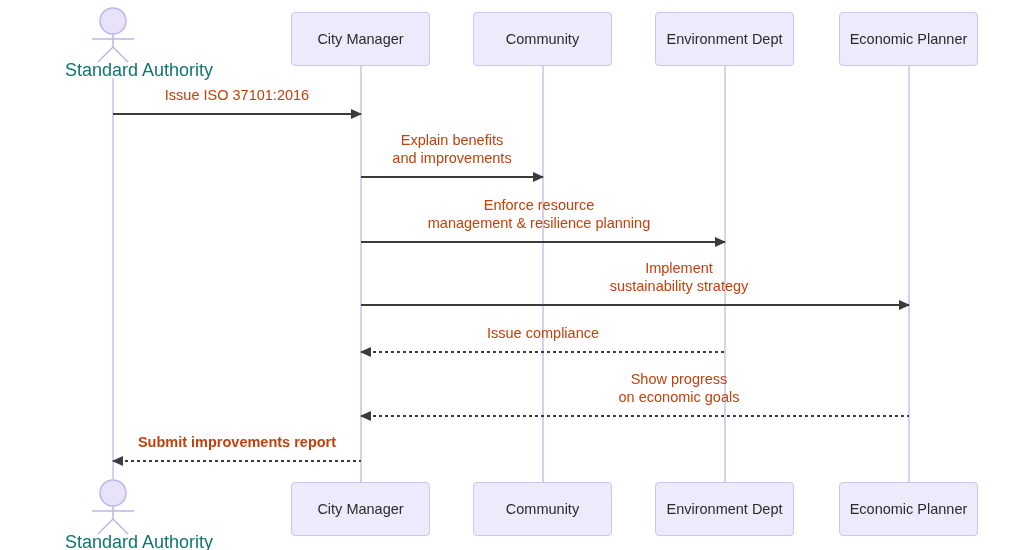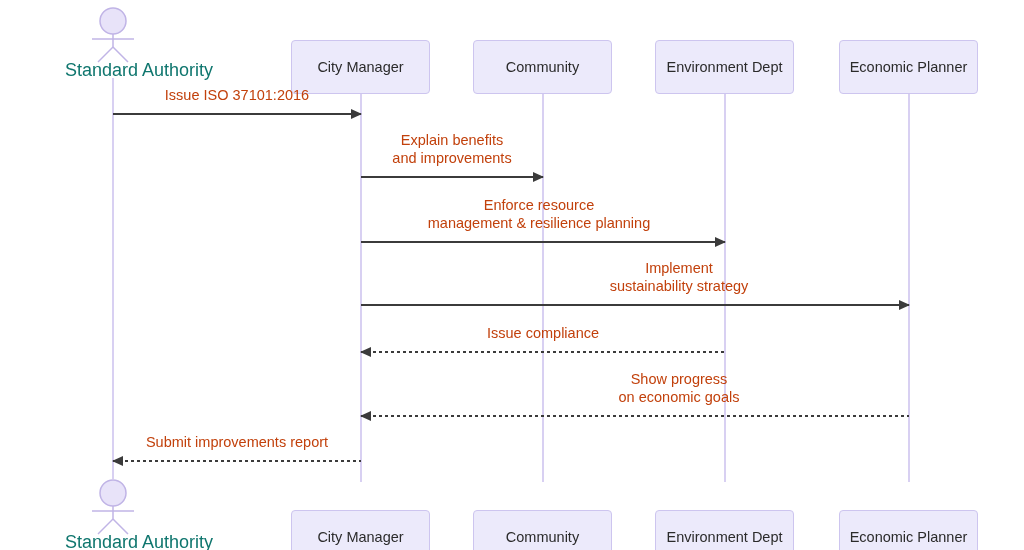--- a/index.html
+++ b/index.html
@@ -26,21 +26,20 @@
     height: 54px;
     background: #eceafb;
     border: 1px solid #cdc5ef;
     border-radius: 4px;
     display: flex;
     align-items: center;
     justify-content: center;
     font-size: 14.5px;
     color: #2b2b2b;
     box-sizing: border-box;
-    margin-top: 28px;
   }
   .actor-svg {
     position: absolute;
   }
   .actor-label {
     position: absolute;
     text-align: right;
     font-size: 18px;
     line-height: 16px;
     color: #0f766e;
@@ -132,21 +131,21 @@
   <div class="msg-line dashed" style="left:361px; top:351px; width:364px;">
     <span class="head left"></span>
   </div>
 
   <div class="msg-label" style="left:361px; top:370px; width:548px;margin-left:44px;">Show progress
 on economic goals</div>
   <div class="msg-line dashed" style="left:361px; top:415px; width:548px;">
     <span class="head left"></span>
   </div>
 
-  <div class="msg-label" style="left:113px; top:433px; width:248px;">Submit improvements report</div>
+  <div class="msg-label" style="left:113px; top:433px; width:248px;font-weight:bold;">Submit improvements report</div>
   <div class="msg-line dashed" style="left:113px; top:460px; width:248px;">
     <span class="head left"></span>
   </div>
 
   <svg class="actor-svg" style="left:87px; top:478px;" width="52" height="58" viewBox="0 0 52 58">
     <circle cx="26" cy="15" r="13" fill="#e8e3f9" stroke="#c0b4e6" stroke-width="1.5"></circle>
     <line x1="26" y1="28" x2="26" y2="41" stroke="#c0b4e6" stroke-width="1.5"></line>
     <line x1="5" y1="33" x2="47" y2="33" stroke="#c0b4e6" stroke-width="1.5"></line>
     <line x1="26" y1="41" x2="11" y2="56" stroke="#c0b4e6" stroke-width="1.5"></line>
     <line x1="26" y1="41" x2="41" y2="56" stroke="#c0b4e6" stroke-width="1.5"></line>

